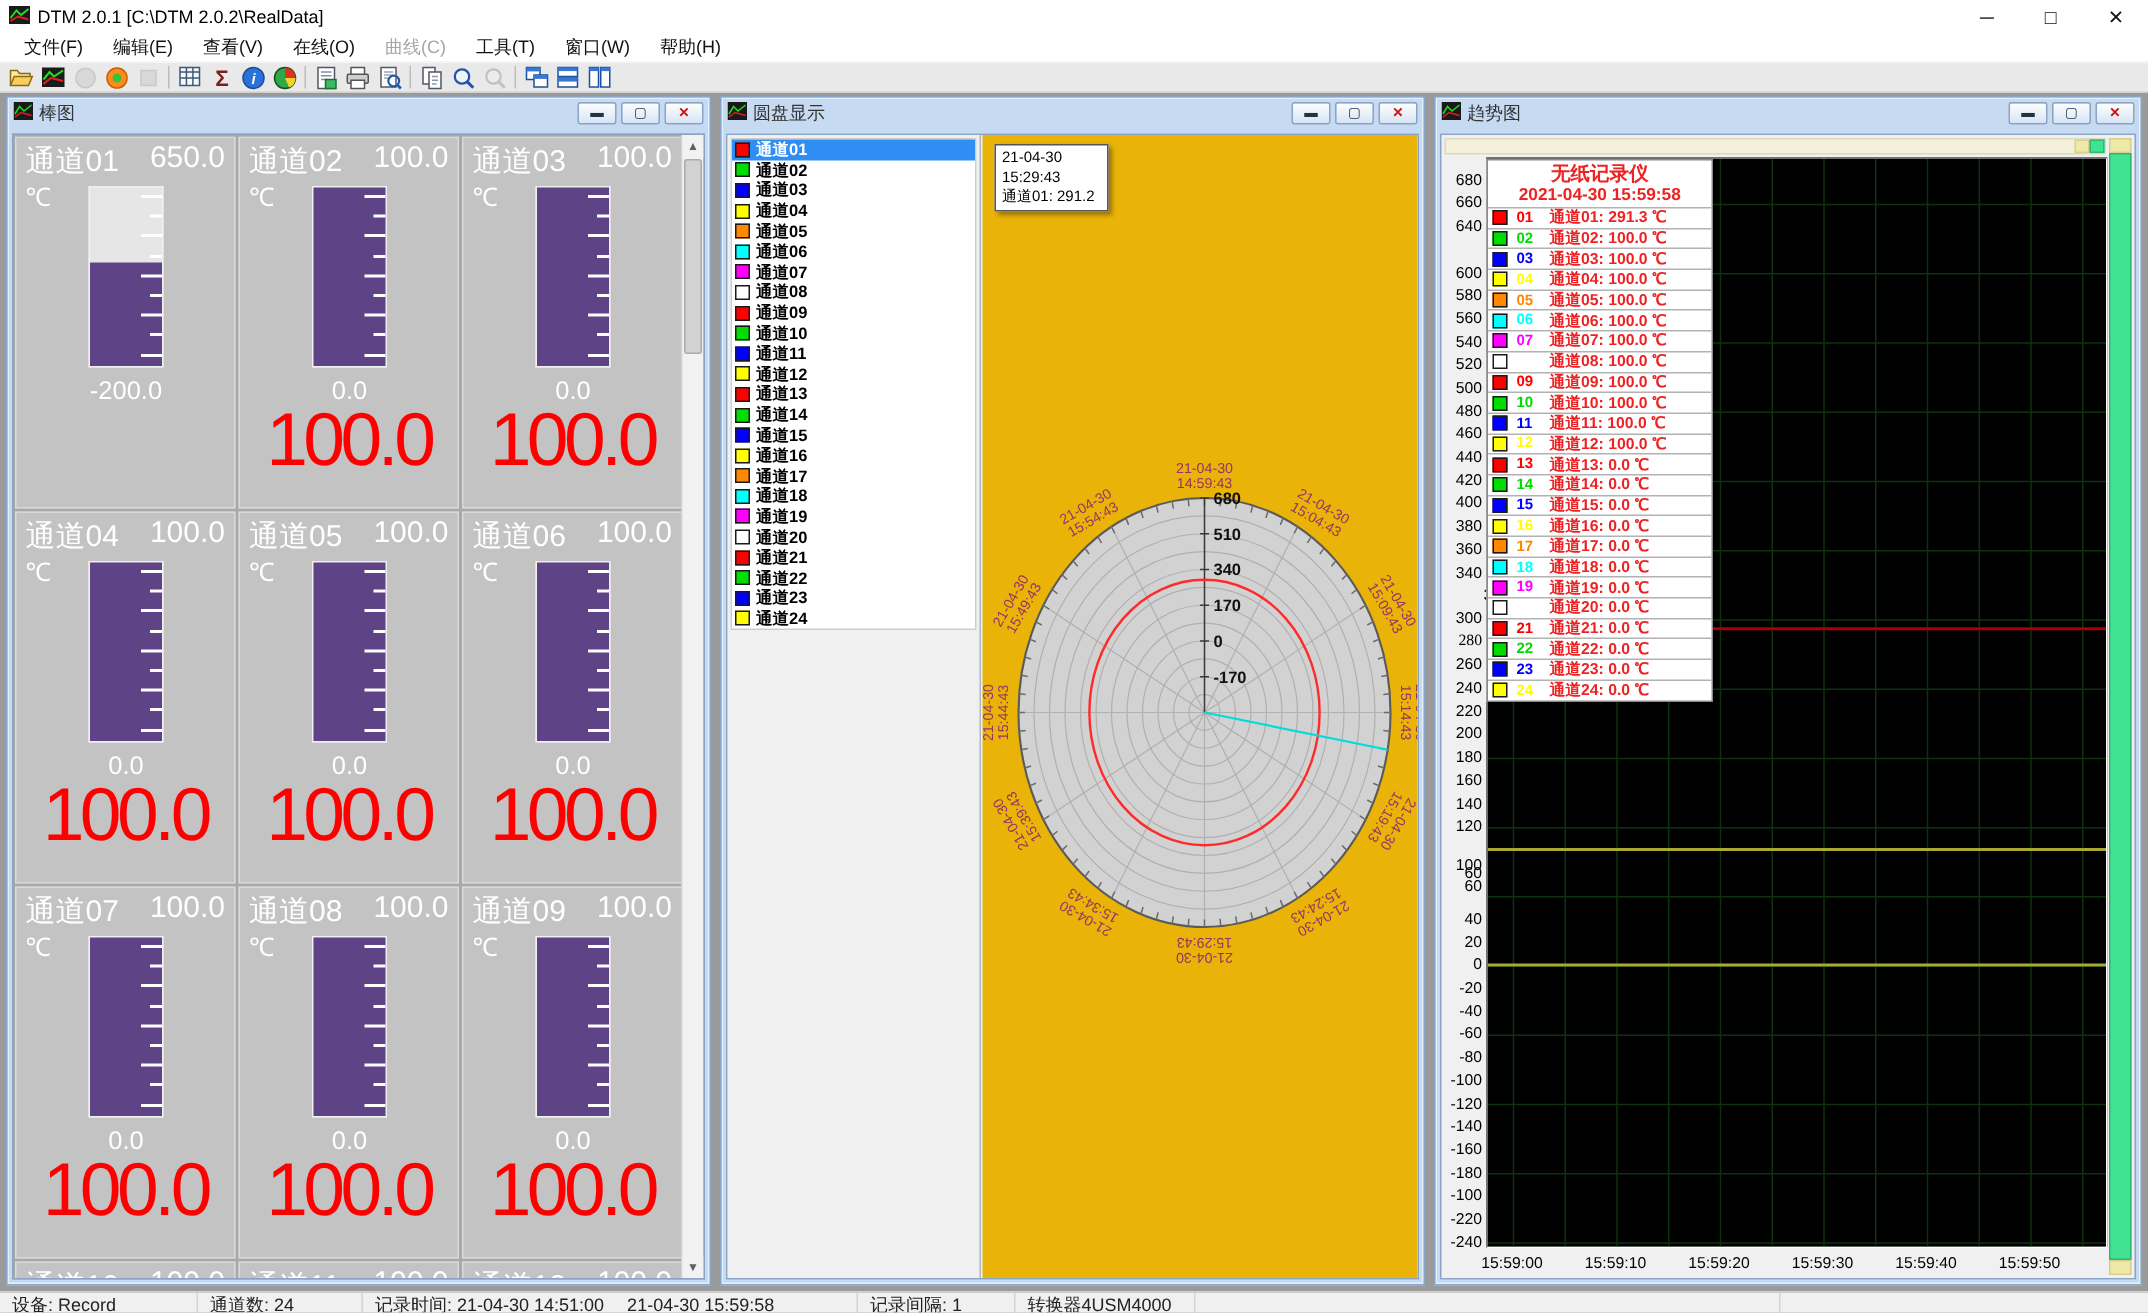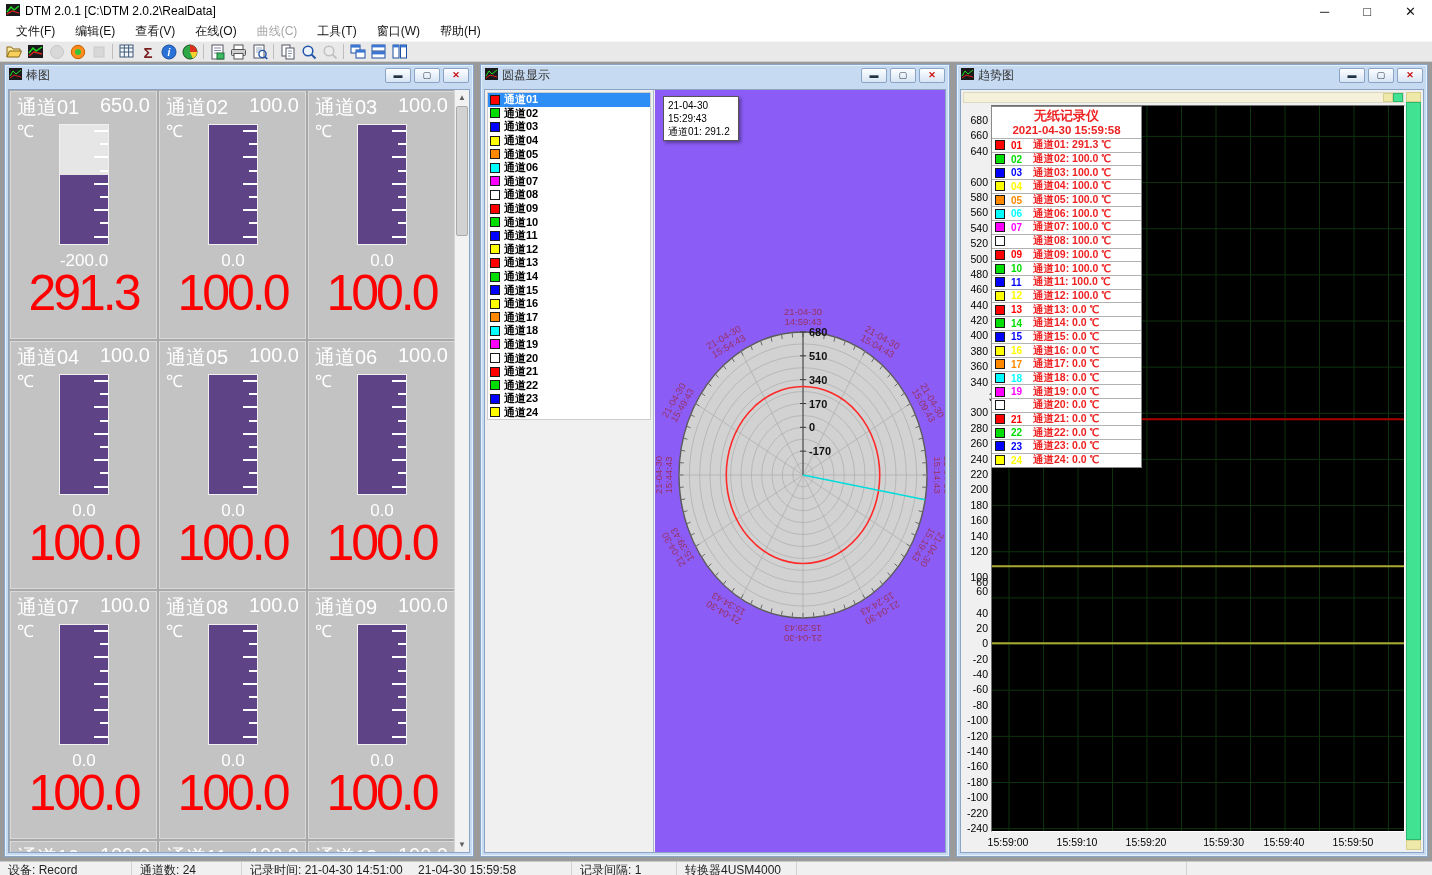--- a/index.html
+++ b/index.html
@@ -44,21 +44,21 @@
   .vscroll{position:absolute;right:0;top:0;bottom:0;width:15px;background:#f2f2f2;border-left:1px solid #d5d5d5}
   .vs-btn{position:absolute;left:0;right:0;height:15px;color:#606060;font-size:8px;text-align:center;line-height:15px;background:#f2f2f2}
   .vs-thumb{position:absolute;left:1px;right:1px;top:16px;height:130px;background:#d2d2d2;border:1px solid #ababab;border-radius:2px}
 
   
   .disc-list-pane{position:absolute;left:0;top:0;width:169px;bottom:0;background:#f0f0f0;border-right:1px solid #a9b8c9;padding:2px}
   .disc-list{background:#fff;border:1px solid #cdcdcd}
   .chan-item{display:flex;align-items:center;height:13.6px;font-size:11px;font-weight:bold;color:#000;padding-left:2px;white-space:nowrap}
   .chan-item.selected{background:#2f8ef5;color:#fff}
   .swatch{width:10px;height:10px;border:1px solid #1a1a1a;margin-right:4px;flex:none}
-  .disc-chart-pane{position:absolute;left:170px;top:0;right:0;bottom:0;background:#8b5cf6}
+  .disc-chart-pane{position:absolute;left:170px;top:0;right:0;bottom:0;background:#eab308}
   .disc-tip{position:absolute;left:8px;top:6px;width:76px;background:#fff;border:1px solid #555;box-shadow:2px 2px 3px rgba(0,0,0,.35);font-size:10px;line-height:1.3;padding:2px 4px;color:#000;z-index:5}
 
   
   .trend-hscroll{position:absolute;left:2px;top:2px;right:19px;height:11px;background:#f4f0da;border:1px solid #dcd8c2}
   .th-btn{position:absolute;top:0;bottom:0;width:10px;background:#efe9a9;border:1px solid #d6cf8e}
   .th-thumb{position:absolute;top:0;bottom:0;width:10px;background:#42e293;border:1px solid #2cb873}
   .trend-vscroll{position:absolute;right:2px;top:2px;bottom:2px;width:15px;background:#e4f5ea}
   .tv-btn{position:absolute;left:0;right:0;height:10px;background:#efe9a9;border:1px solid #d6cf8e}
   .tv-thumb{position:absolute;left:0;right:0;top:10px;bottom:10px;background:#42e293;border:1px solid #2cb873}
   .ylab{position:absolute;left:0;width:27px;text-align:right;font-size:10.5px;color:#000;line-height:10px}
@@ -259,21 +259,20 @@
               <span class="gtick" style="top: 18.2px; width: 8px;"></span>
               <span class="gtick" style="top: 31.4px; width: 14px;"></span>
               <span class="gtick" style="top: 44.6px; width: 8px;"></span>
               <span class="gtick" style="top: 57.8px; width: 14px;"></span>
               <span class="gtick" style="top: 71px; width: 8px;"></span>
               <span class="gtick" style="top: 84.2px; width: 14px;"></span>
               <span class="gtick" style="top: 97.4px; width: 8px;"></span>
               <span class="gtick" style="top: 110.6px; width: 14px;"></span>
             </div>
             <div class="cell-min">-200.0</div>
-            <div class="cell-value" style="color: rgb(255, 0, 0);">291.3</div>
           </div>
           <div class="cell">
             <div class="cell-head">
               <span class="cell-name">通道02</span>
               <span class="cell-max">100.0</span>
             </div>
             <div class="cell-unit">℃</div>
             <div class="gauge">
               <div class="gauge-fill" style="height: 100%; background: rgb(94, 67, 135);"></div>
               <span class="gtick" style="top: 5px; width: 14px;"></span>
@@ -782,21 +781,21 @@
           <span class="ylab" style="top: 178.91px;">480</span>
           <span class="ylab" style="top: 194.301px;">460</span>
           <span class="ylab" style="top: 209.692px;">440</span>
           <span class="ylab" style="top: 225.083px;">420</span>
           <span class="ylab" style="top: 240.474px;">400</span>
           <span class="ylab" style="top: 255.865px;">380</span>
           <span class="ylab" style="top: 271.256px;">360</span>
           <span class="ylab" style="top: 286.647px;">340</span>
           <span class="ylab" style="top: 302.038px; padding-left: 28px;">320</span>
           <span class="ylab" style="top: 317.429px;">300</span>
-          <span class="ylab" style="top: 332.82px;">280</span>
+          <span class="ylab" style="top: 332.82px; font-family: Liberation Serif, serif;">280</span>
           <span class="ylab" style="top: 348.211px;">260</span>
           <span class="ylab" style="top: 363.602px;">240</span>
           <span class="ylab" style="top: 378.993px;">220</span>
           <span class="ylab" style="top: 394.384px;">200</span>
           <span class="ylab" style="top: 409.775px;">180</span>
           <span class="ylab" style="top: 425.166px;">160</span>
           <span class="ylab" style="top: 440.557px;">140</span>
           <span class="ylab" style="top: 455.948px;">120</span>
           <span class="ylab" style="top: 482px;">100</span>
           <span class="ylab" style="top: 486.73px;">60</span>
@@ -974,21 +973,21 @@
           <div class="leg-row">
             <span class="swatch" style="background: rgb(255, 255, 0);"></span>
             <span class="leg-idx" style="color: rgb(255, 255, 0);">24</span>
             <span class="leg-text">通道24: 0.0 ℃</span>
           </div>
         </div>
       <div id="trend-xlabels">
           <span class="xlab" style="left: 18px;">15:59:00</span>
           <span class="xlab" style="left: 87px;">15:59:10</span>
           <span class="xlab" style="left: 156px;">15:59:20</span>
-          <span class="xlab" style="left: 225px; text-align: right;">15:59:30</span>
+          <span class="xlab" style="left: 225px;">15:59:30</span>
           <span class="xlab" style="left: 294px;">15:59:40</span>
           <span class="xlab" style="left: 363px;">15:59:50</span>
         </div>
       <div class="trend-vscroll">
         <span class="tv-btn" style="top:0"></span>
         <span class="tv-thumb"></span>
         <span class="tv-btn" style="bottom:0"></span>
       </div>
     </div>
   </div>

